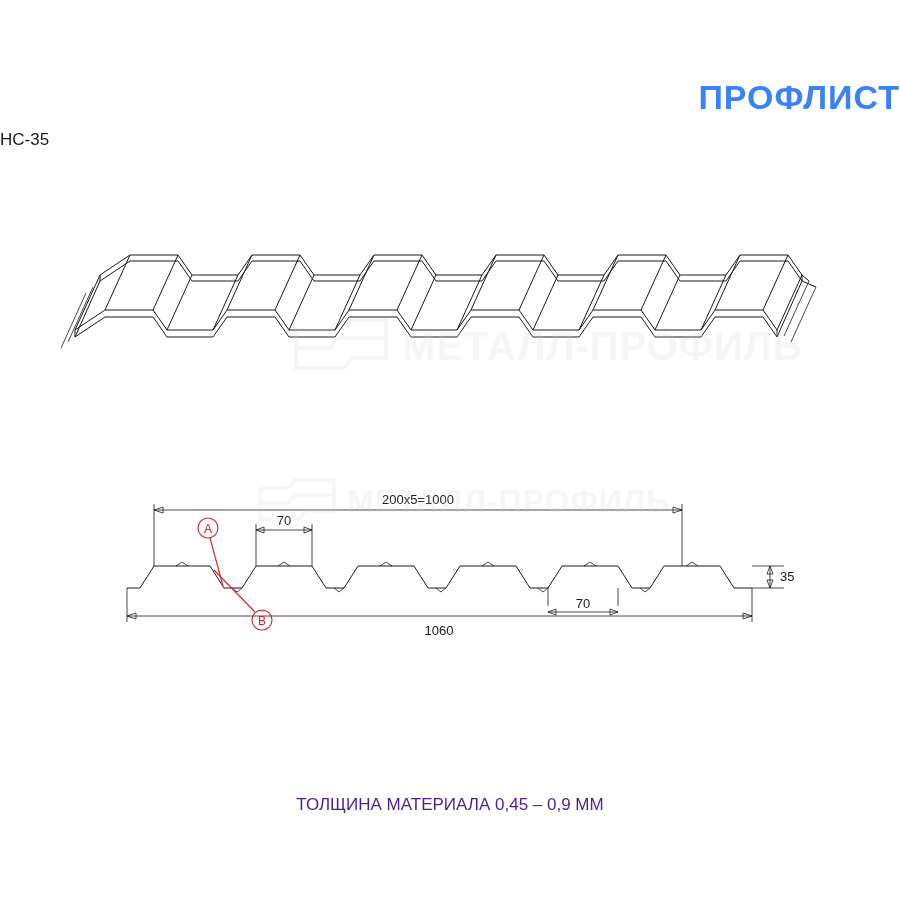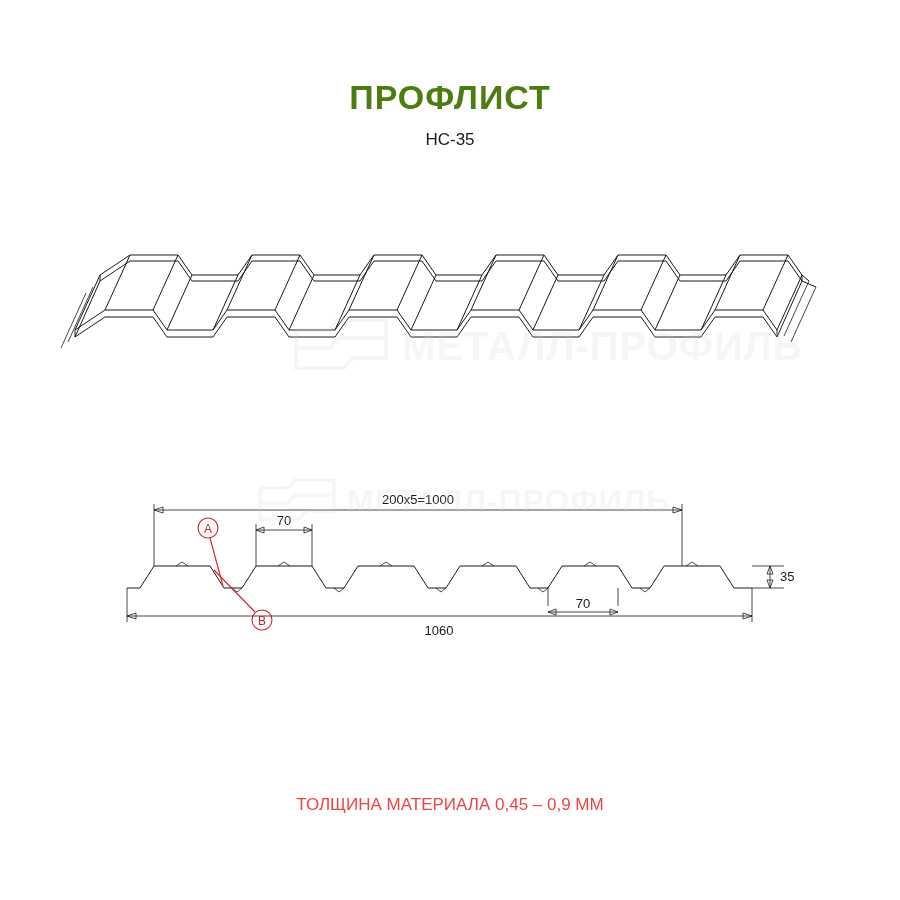--- a/index.html
+++ b/index.html
@@ -18,43 +18,43 @@
   .page {
     position: relative;
     width: 900px;
     height: 900px;
   }
   .title {
     position: absolute;
     top: 78px;
     left: 0;
     width: 900px;
-    text-align: center;
+    text-align: right;
     font-size: 34px;
     font-weight: bold;
     letter-spacing: 1px;
-    color: #4d7c0f;
+    color: #3b82f6;
   }
   .subtitle {
     position: absolute;
     top: 130px;
     left: 0;
     width: 900px;
+    text-align: left;
+    font-size: 17px;
+    color: #1a1a1a;
+  }
+  .footnote {
+    position: absolute;
+    top: 795px;
+    left: 0;
+    width: 900px;
     text-align: center;
     font-size: 17px;
-    color: #1a1a1a;
-  }
-  .footnote {
-    position: absolute;
-    top: 795px;
-    left: 0;
-    width: 900px;
-    text-align: center;
-    font-size: 17px;
-    color: #ef4444;
+    color: #4c1d95;
   }
   .iso-wrap {
     position: absolute;
     left: 60px;
     top: 215px;
     width: 780px;
     height: 210px;
   }
   .profile-wrap {
     position: absolute;

